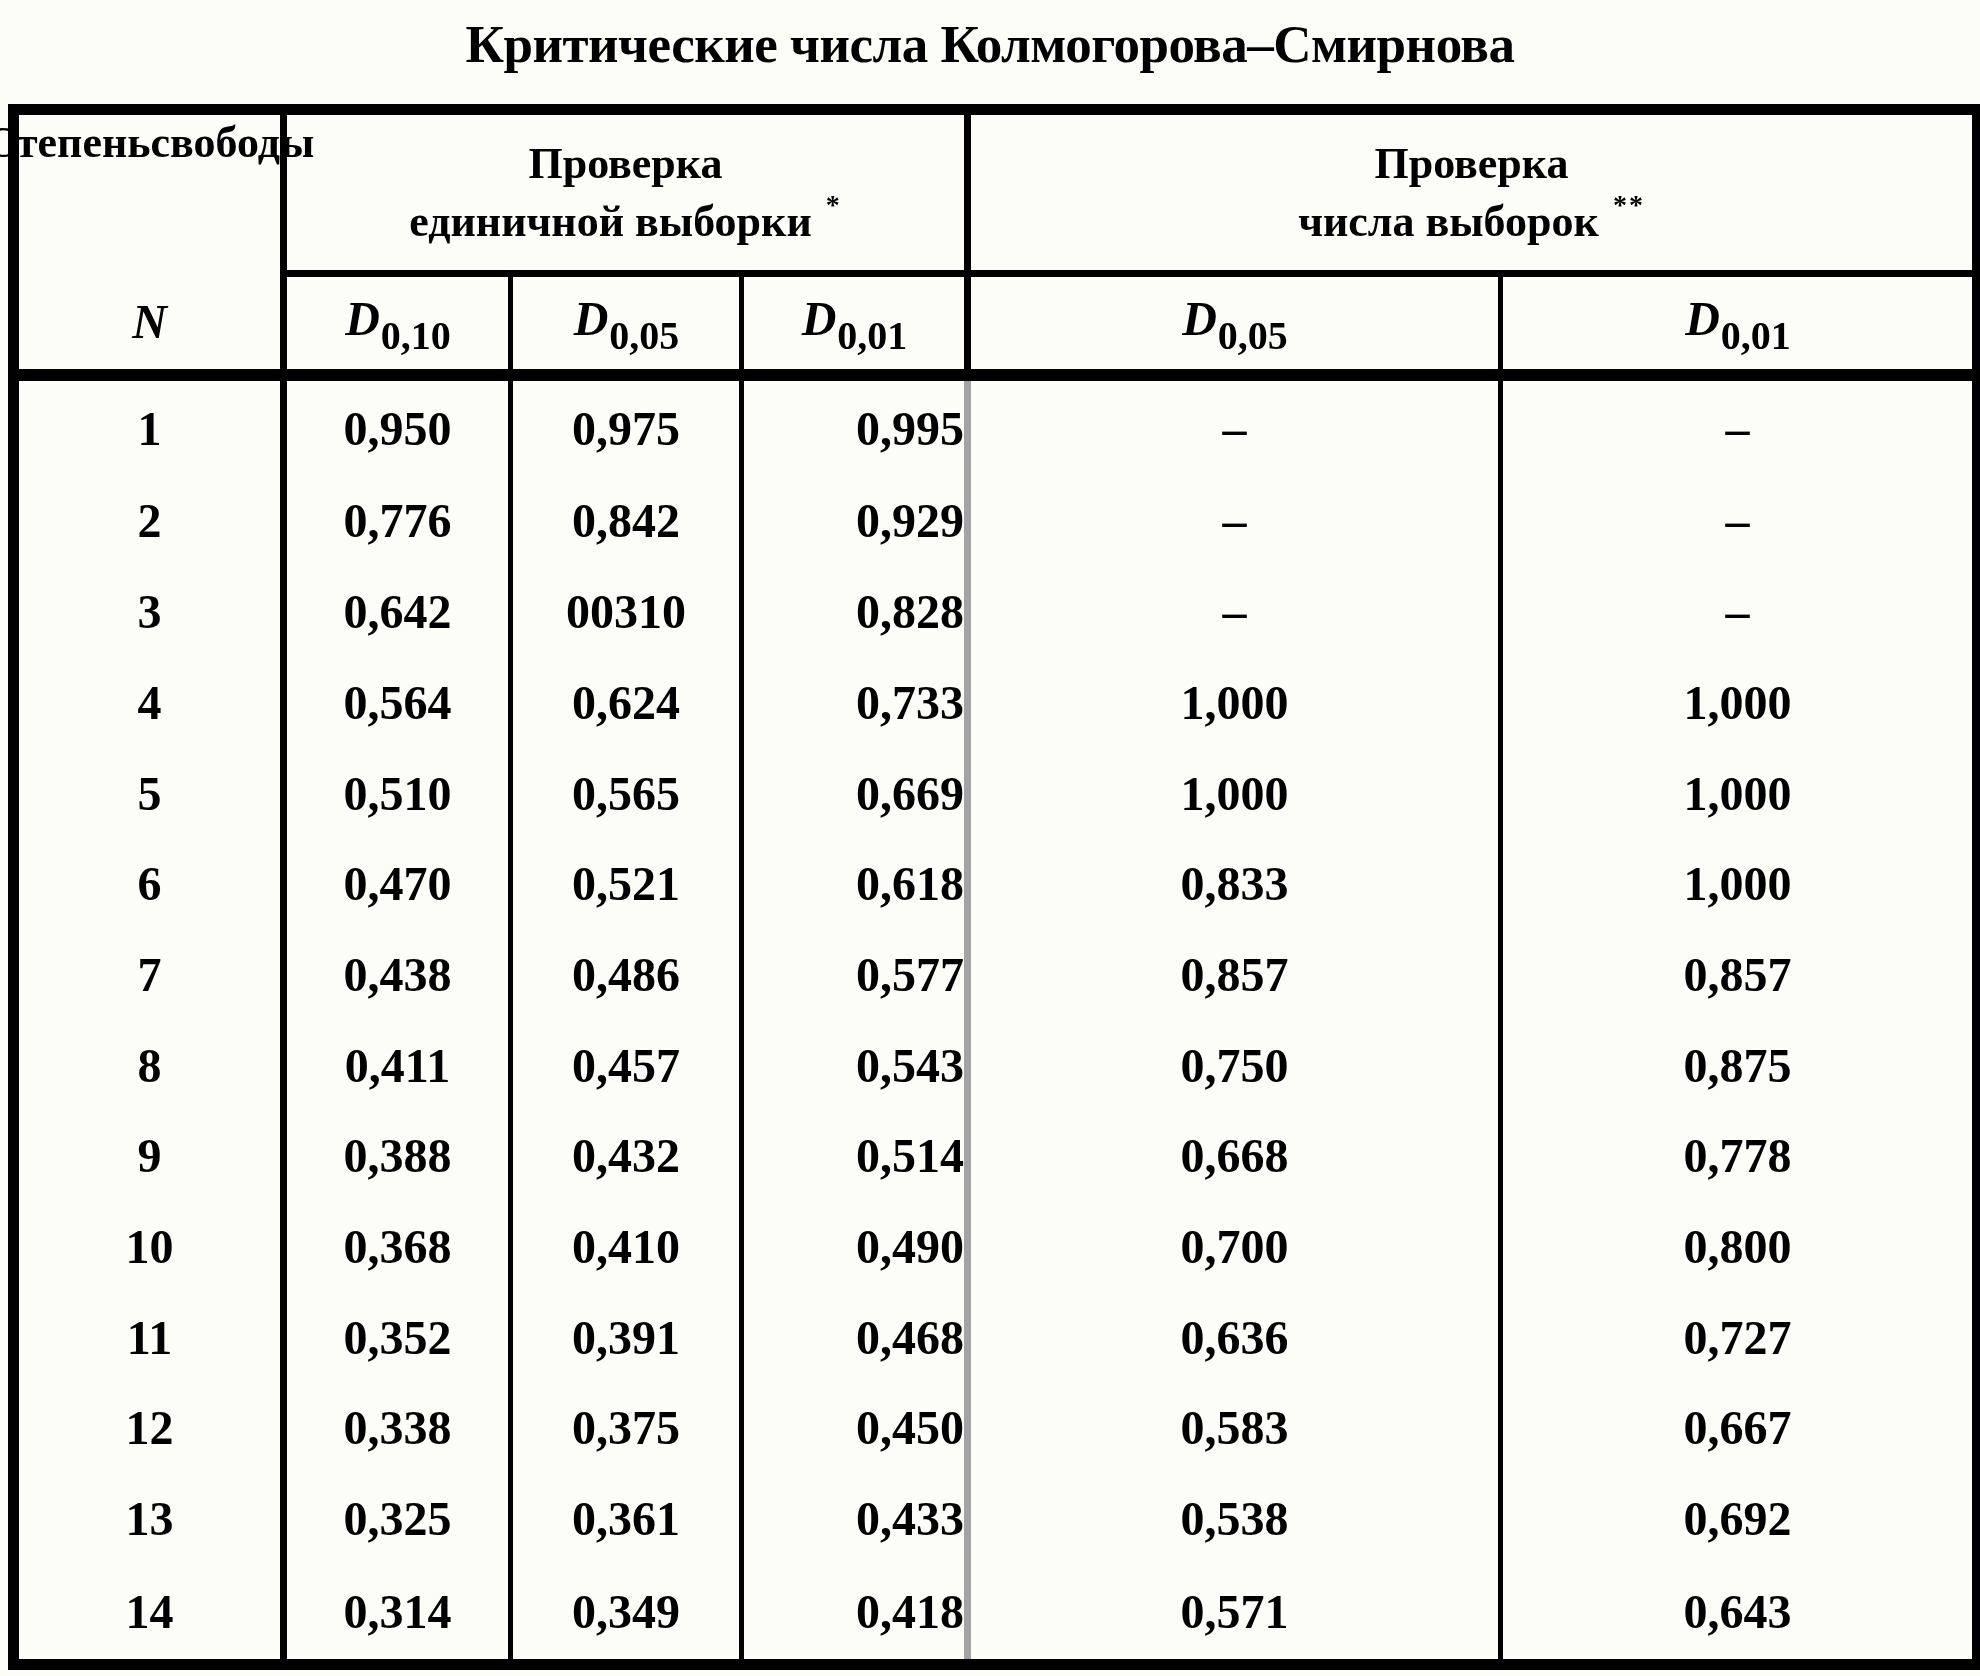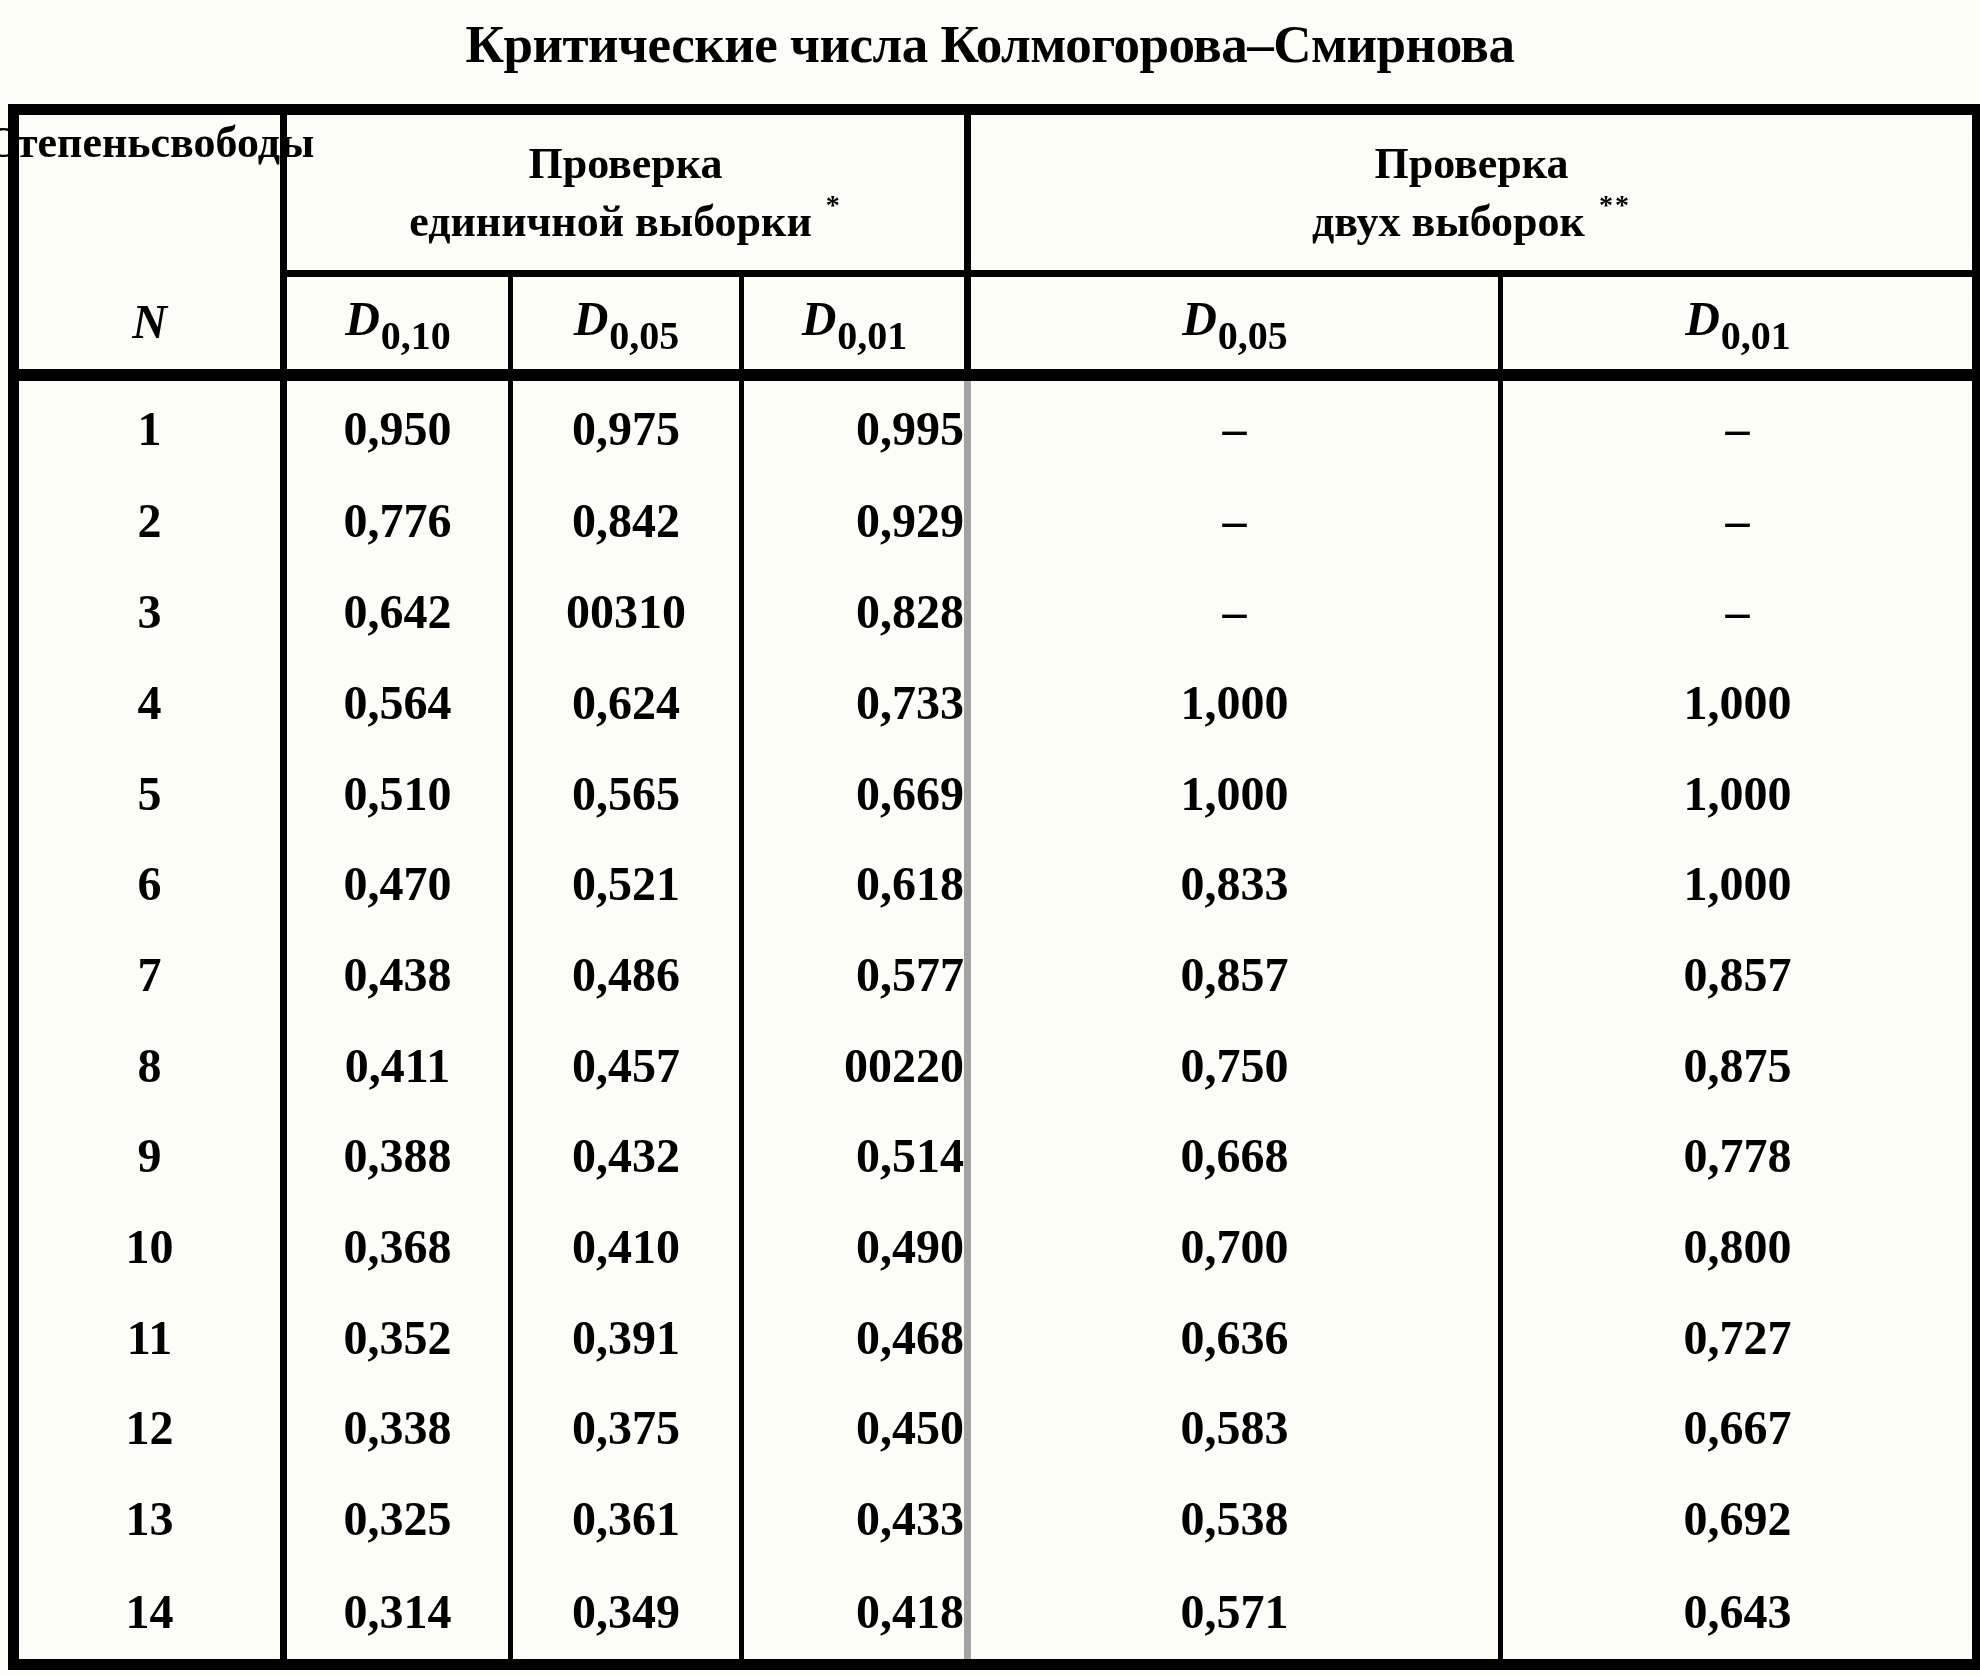--- a/index.html
+++ b/index.html
@@ -137,21 +137,21 @@
       </th>
       <th class="grp g1" colspan="3">
         <div>Проверка</div>
         <div>
           <span>единичной выборки</span><sup class="mark">*</sup>
         </div>
       </th>
       <th class="grp" colspan="2">
         <div>Проверка</div>
         <div>
-          <span>двух выборок</span><sup class="mark">**</sup>
+          <span>числа выборок</span><sup class="mark">**</sup>
         </div>
       </th>
     </tr>
     <tr class="sub-row">
       <th class="sub s1"><i>D</i><sub>0,10</sub></th>
       <th class="sub s2"><i>D</i><sub>0,05</sub></th>
       <th class="sub s3"><i>D</i><sub>0,01</sub></th>
       <th class="sub s4"><i>D</i><sub>0,05</sub></th>
       <th class="sub"><i>D</i><sub>0,01</sub></th>
     </tr>
@@ -210,21 +210,21 @@
       <td>0,438</td>
       <td>0,486</td>
       <td>0,577</td>
       <td>0,857</td>
       <td>0,857</td>
     </tr>
     <tr>
       <td>8</td>
       <td>0,411</td>
       <td>0,457</td>
-      <td>00220</td>
+      <td>0,543</td>
       <td>0,750</td>
       <td>0,875</td>
     </tr>
     <tr>
       <td>9</td>
       <td>0,388</td>
       <td>0,432</td>
       <td>0,514</td>
       <td>0,668</td>
       <td>0,778</td>

